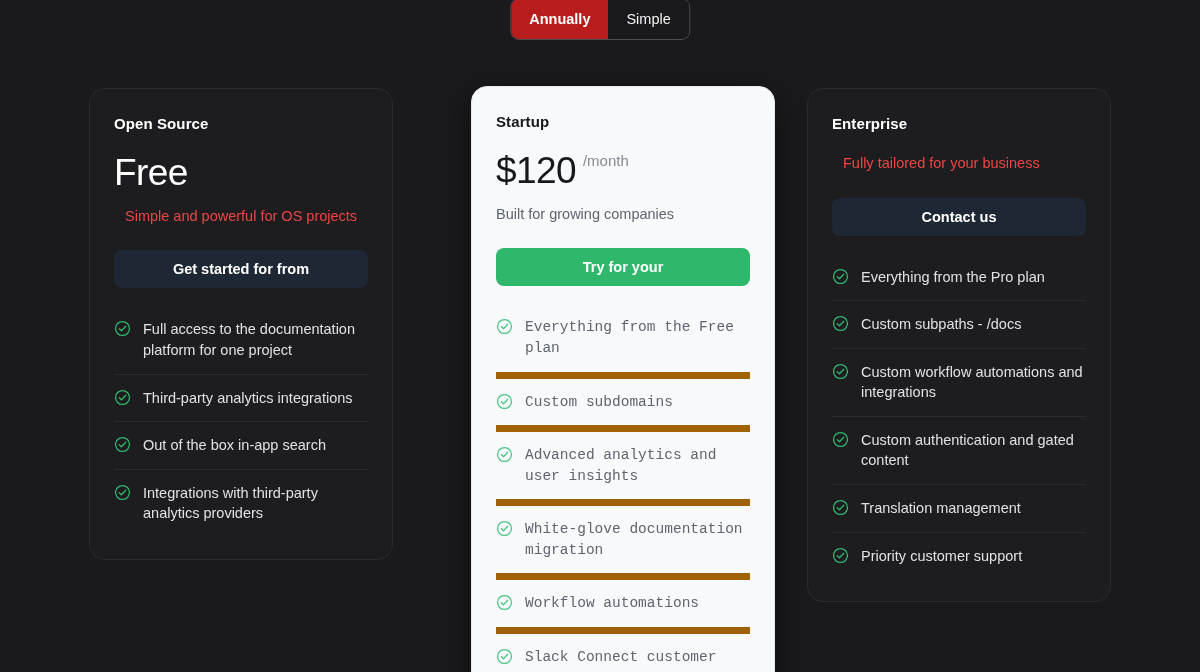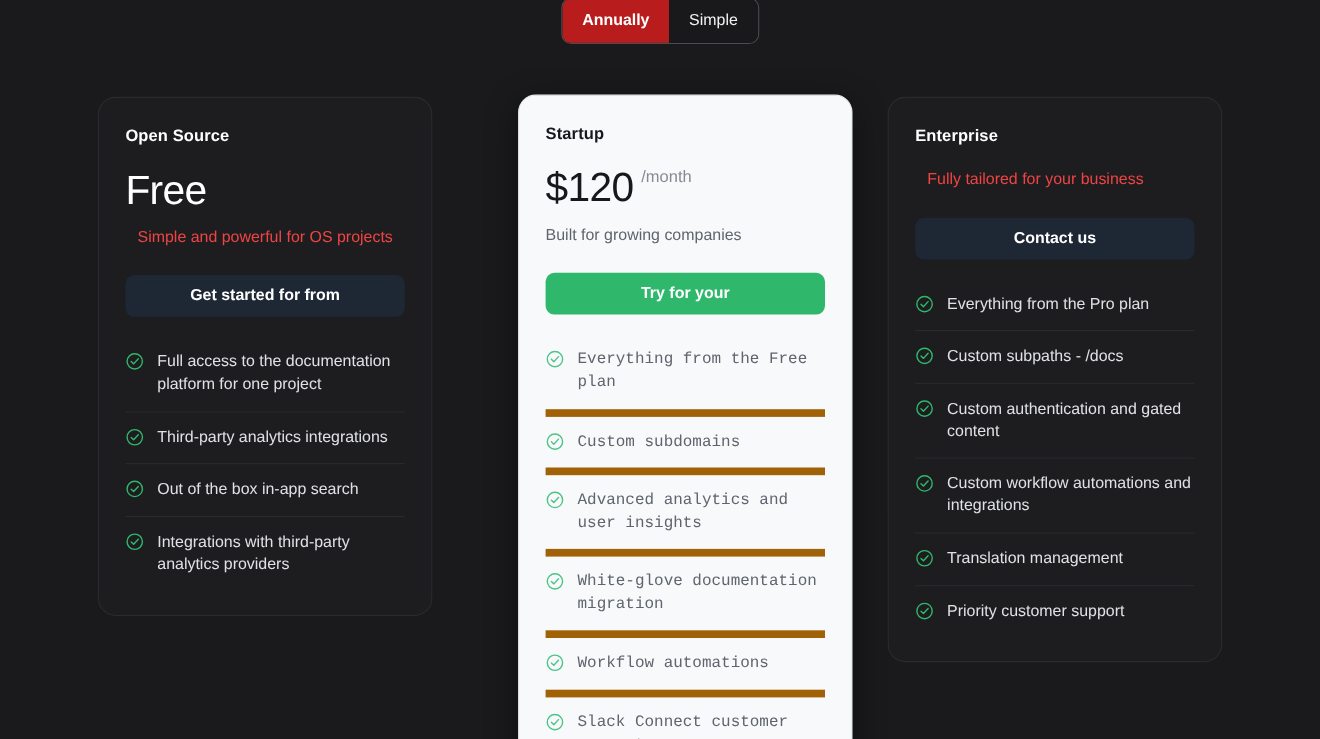--- a/index.html
+++ b/index.html
@@ -327,30 +327,30 @@
         </span>
         <span class="feature-text">Custom subpaths - /docs</span>
       </li>
       <li class="feature">
         <span class="check-icon">
           <svg viewBox="0 0 20 20" width="17" height="17" xmlns="http://www.w3.org/2000/svg">
             <circle cx="10" cy="10" r="8.2" fill="none" stroke="#2fb86c" stroke-width="1.5"></circle>
             <path d="M6.2 10.2 L8.8 12.7 L13.8 7.3" fill="none" stroke="#2fb86c" stroke-width="1.5" stroke-linecap="round" stroke-linejoin="round"></path>
           </svg>
         </span>
+        <span class="feature-text">Custom workflow automations and integrations</span>
+      </li>
+      <li class="feature">
+        <span class="check-icon">
+          <svg viewBox="0 0 20 20" width="17" height="17" xmlns="http://www.w3.org/2000/svg">
+            <circle cx="10" cy="10" r="8.2" fill="none" stroke="#2fb86c" stroke-width="1.5"></circle>
+            <path d="M6.2 10.2 L8.8 12.7 L13.8 7.3" fill="none" stroke="#2fb86c" stroke-width="1.5" stroke-linecap="round" stroke-linejoin="round"></path>
+          </svg>
+        </span>
         <span class="feature-text">Custom authentication and gated content</span>
-      </li>
-      <li class="feature">
-        <span class="check-icon">
-          <svg viewBox="0 0 20 20" width="17" height="17" xmlns="http://www.w3.org/2000/svg">
-            <circle cx="10" cy="10" r="8.2" fill="none" stroke="#2fb86c" stroke-width="1.5"></circle>
-            <path d="M6.2 10.2 L8.8 12.7 L13.8 7.3" fill="none" stroke="#2fb86c" stroke-width="1.5" stroke-linecap="round" stroke-linejoin="round"></path>
-          </svg>
-        </span>
-        <span class="feature-text">Custom workflow automations and integrations</span>
       </li>
       <li class="feature">
         <span class="check-icon">
           <svg viewBox="0 0 20 20" width="17" height="17" xmlns="http://www.w3.org/2000/svg">
             <circle cx="10" cy="10" r="8.2" fill="none" stroke="#2fb86c" stroke-width="1.5"></circle>
             <path d="M6.2 10.2 L8.8 12.7 L13.8 7.3" fill="none" stroke="#2fb86c" stroke-width="1.5" stroke-linecap="round" stroke-linejoin="round"></path>
           </svg>
         </span>
         <span class="feature-text">Translation management</span>
       </li>

